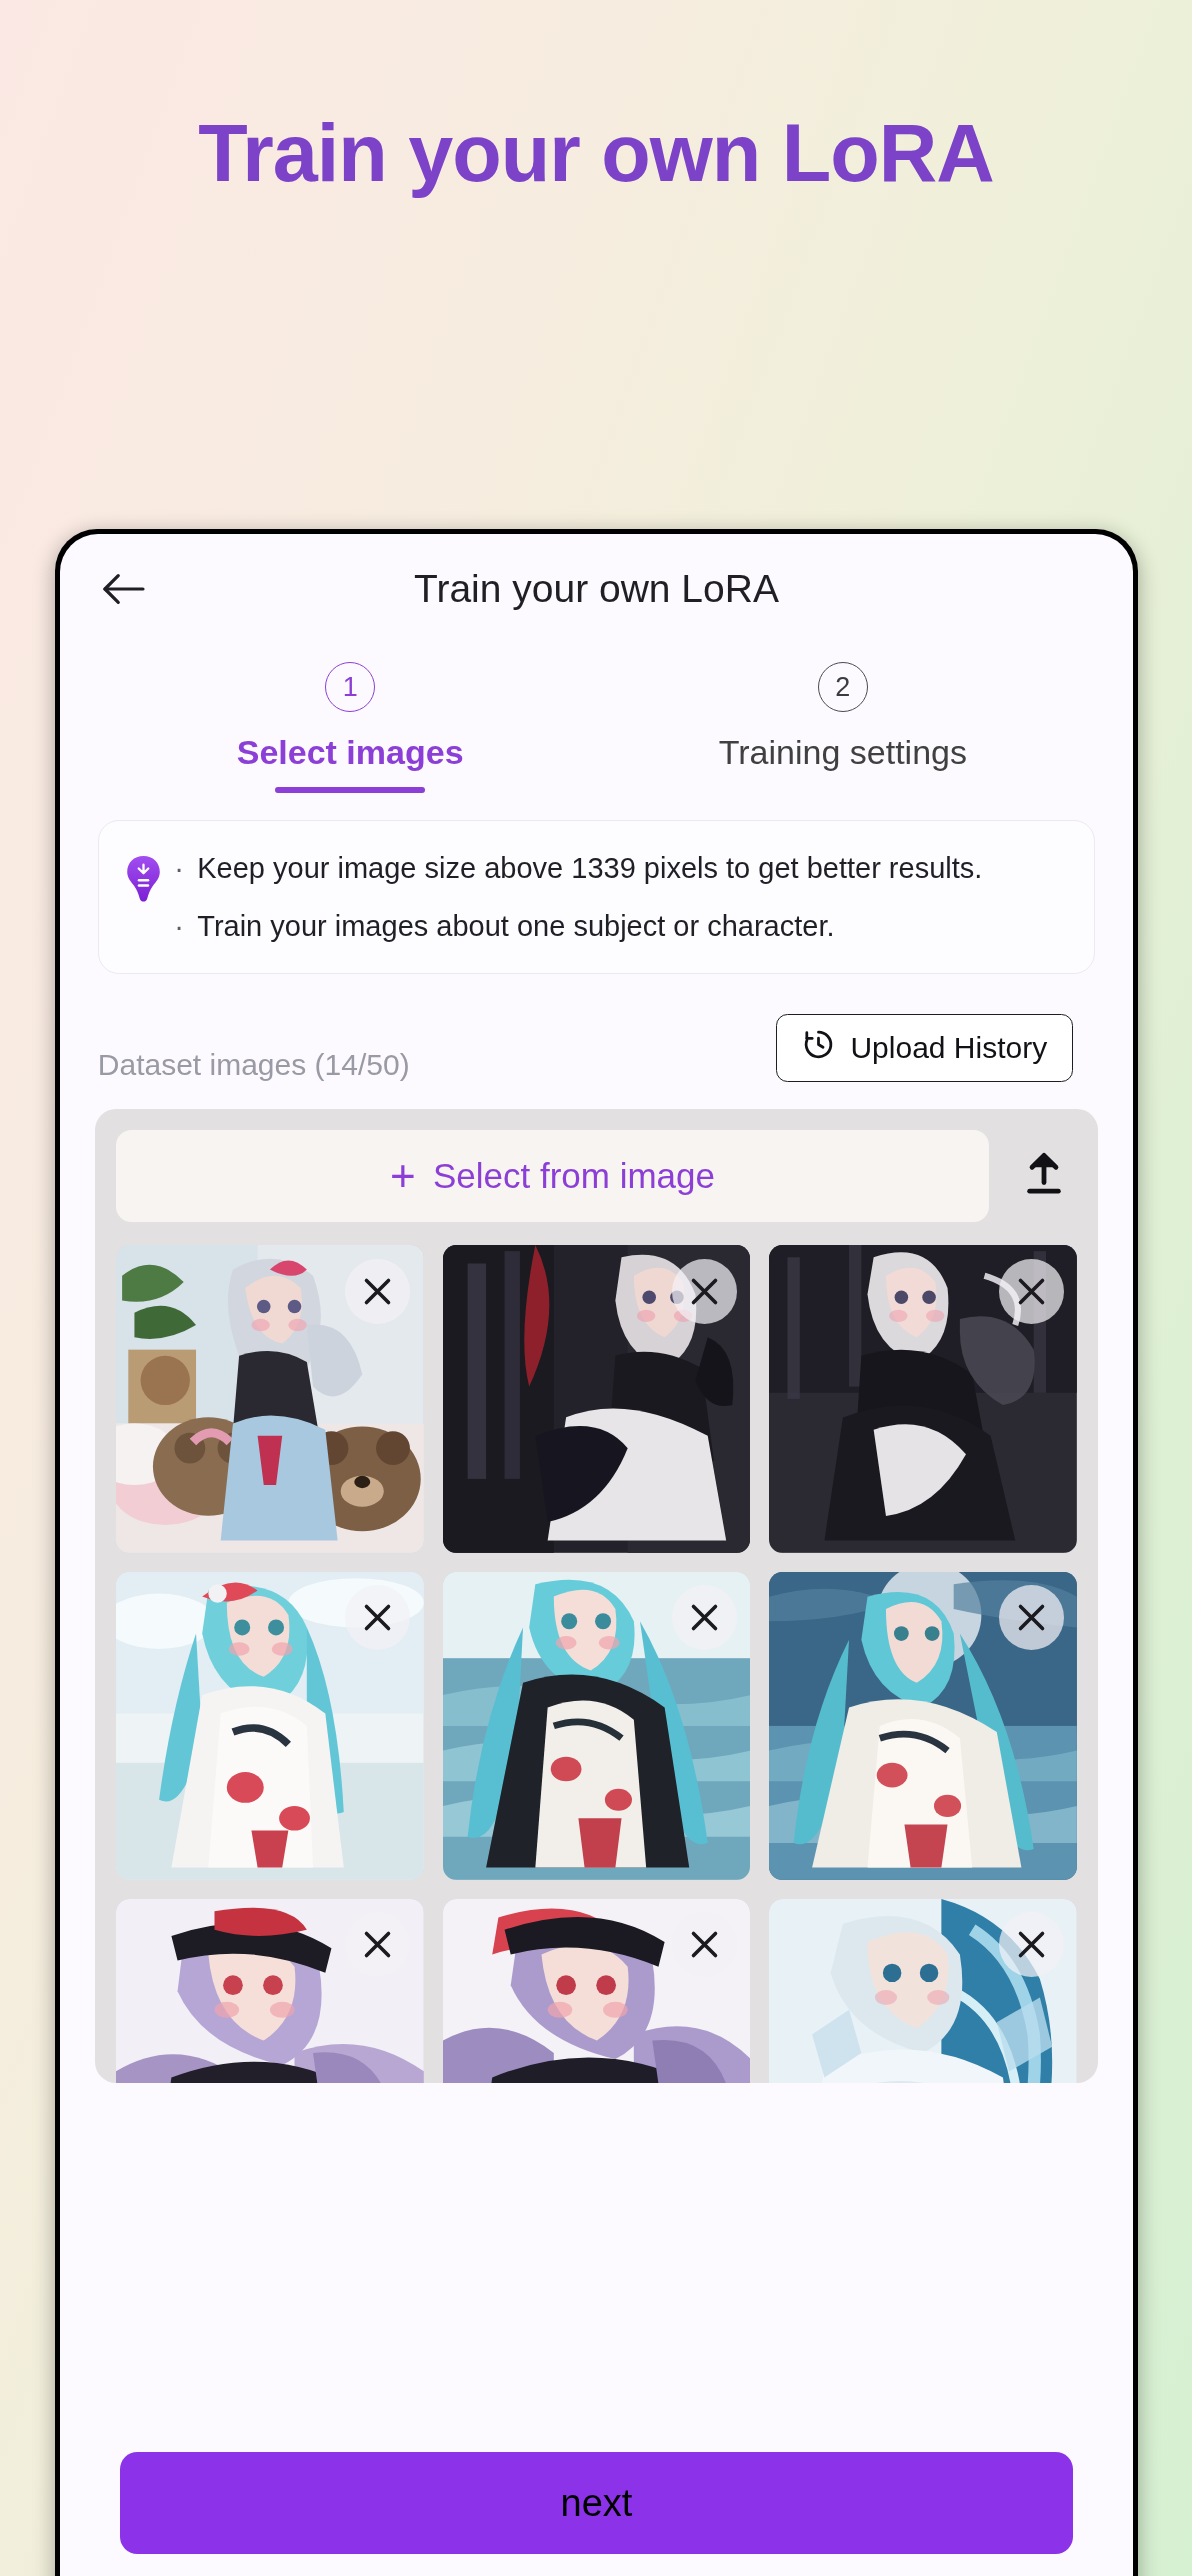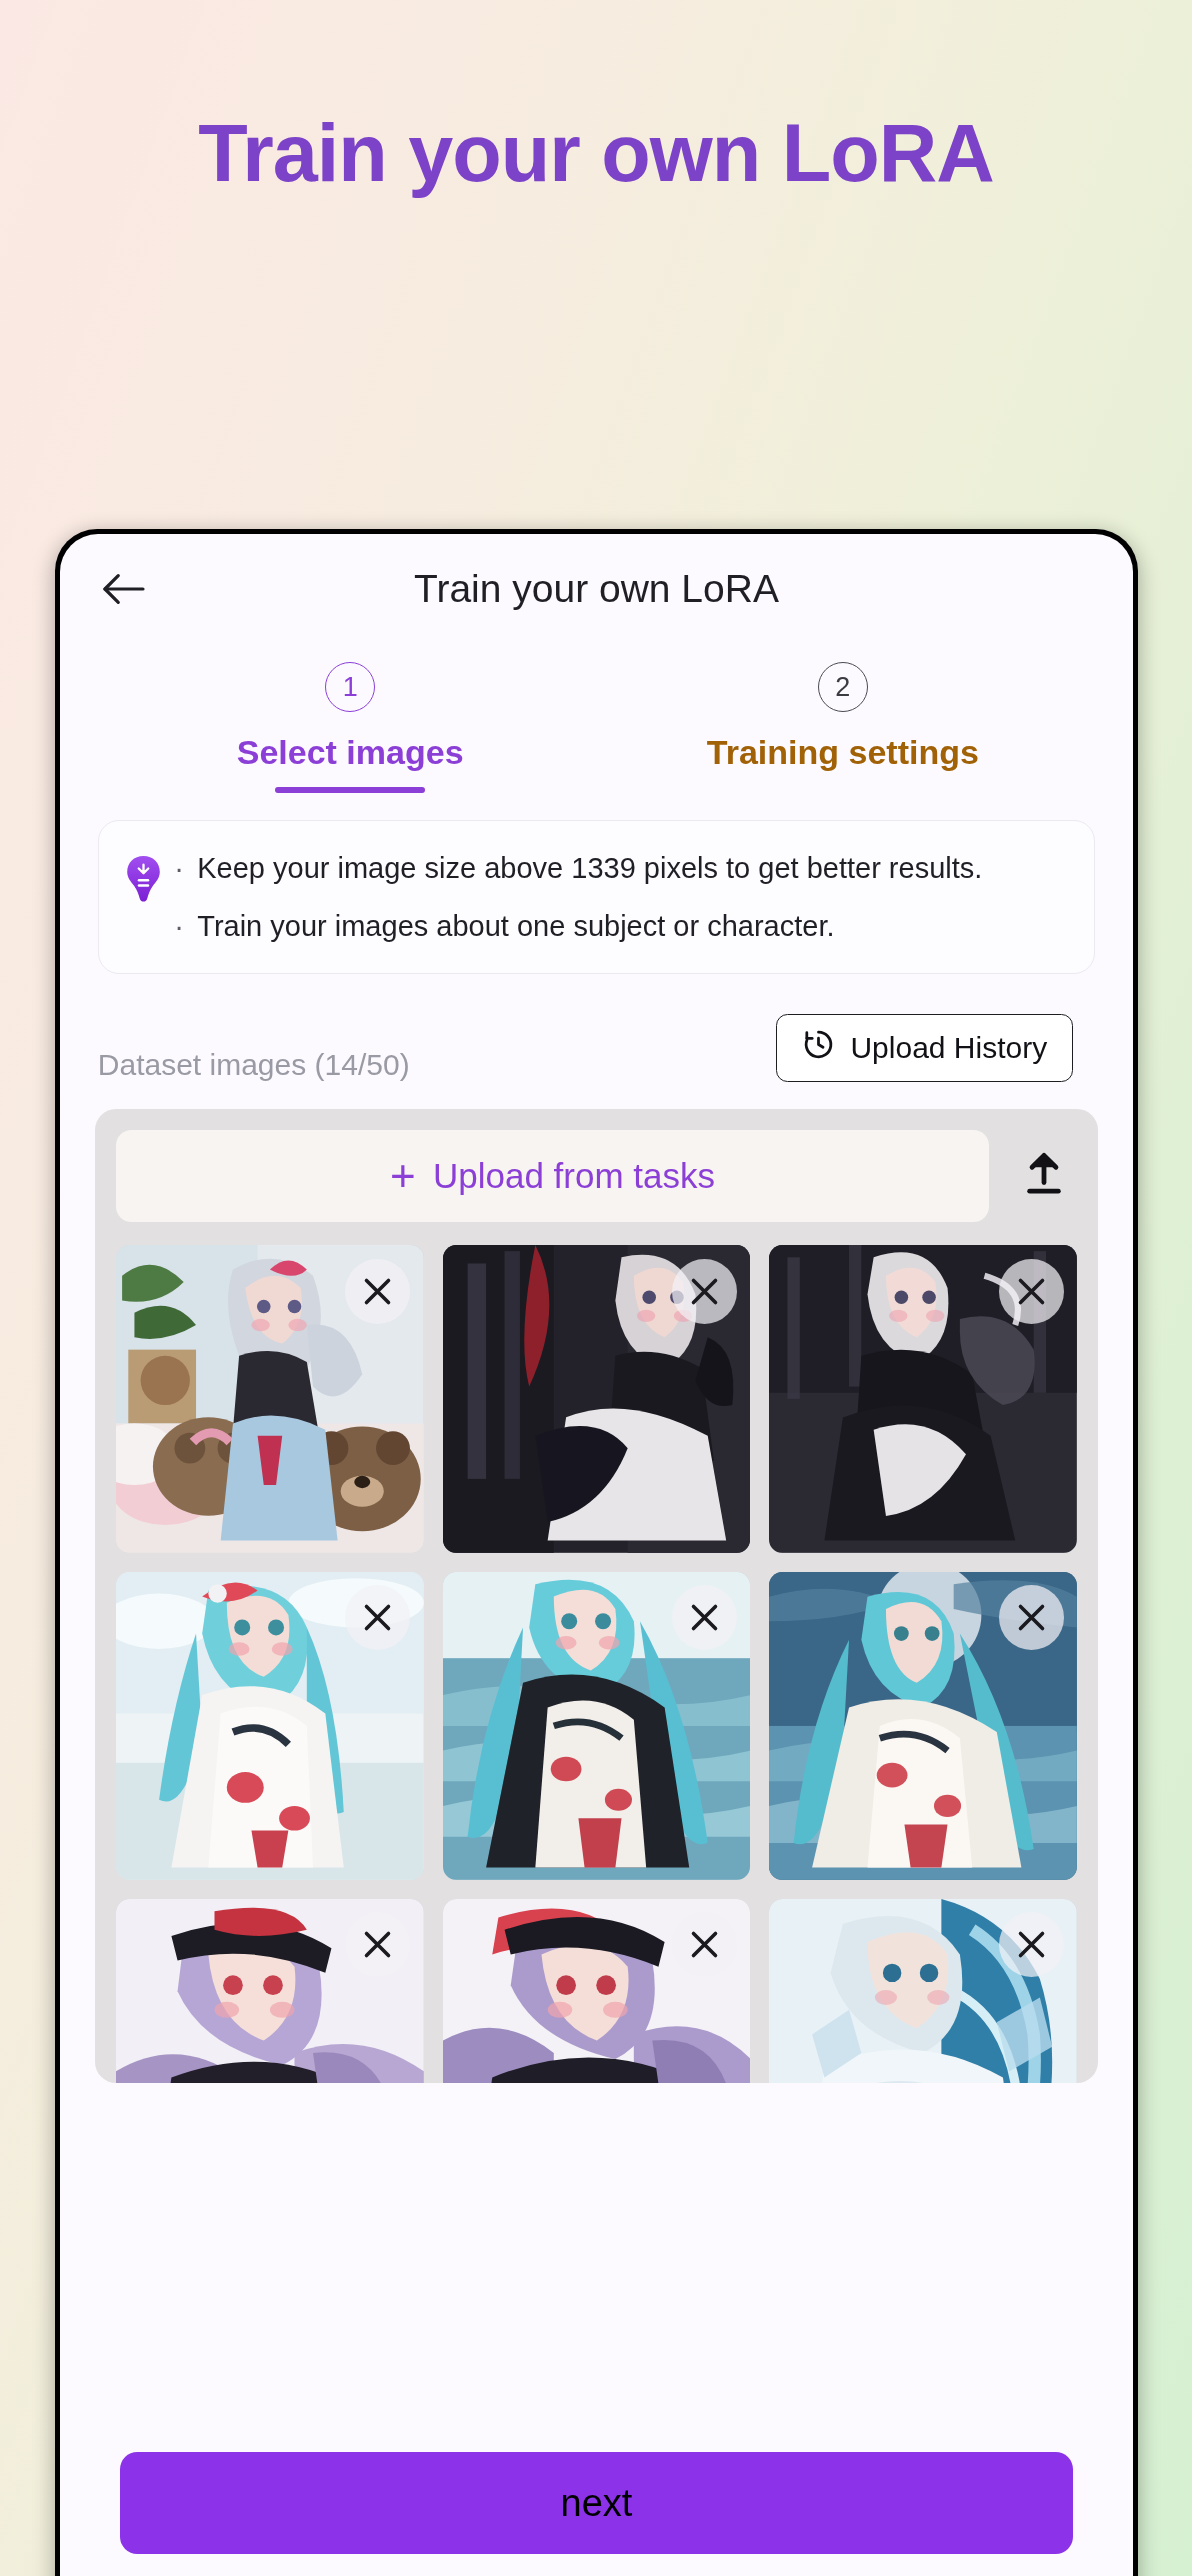--- a/index.html
+++ b/index.html
@@ -98,22 +98,22 @@
     border-color: #4a4a52;
     color: #3b3b42;
   }
   .step-label {
     font-size: 34px;
     color: #8c3fd6;
     font-weight: 600;
     padding-bottom: 15.4px;
   }
   .step.inactive .step-label {
-    color: #a16207;
-    font-weight: 700;
+    color: #404040;
+    font-weight: 400;
   }
   .step-underline {
     width: 150px;
     height: 5.8px;
     border-radius: 2.9px;
     background: #8c3fd6;
   }
   .step.inactive .step-underline { background: transparent; }
 
   
@@ -332,21 +332,21 @@
         </span>
         <span>Upload History</span>
       </div>
     </div>
 
     <div class="grid-panel">
 
       <div class="select-row">
         <div class="select-tasks-btn">
           <span class="plus-icon">+</span>
-          <span class="select-tasks-label">Upload from tasks</span>
+          <span class="select-tasks-label">Select from image</span>
         </div>
         <div class="upload-icon-btn">
           <span>
             <svg width="44" height="46" viewBox="0 0 46 48" fill="none">
               <path d="M23 5L23 33" stroke="#111116" stroke-width="5" stroke-linecap="round"></path>
               <path d="M10.5 17L23 4.5L35.5 17" stroke="#111116" stroke-width="5" stroke-linecap="round" stroke-linejoin="round" fill="#111116"></path>
               <path d="M8 42H38" stroke="#111116" stroke-width="5" stroke-linecap="round"></path>
             </svg>
           </span>
         </div>

